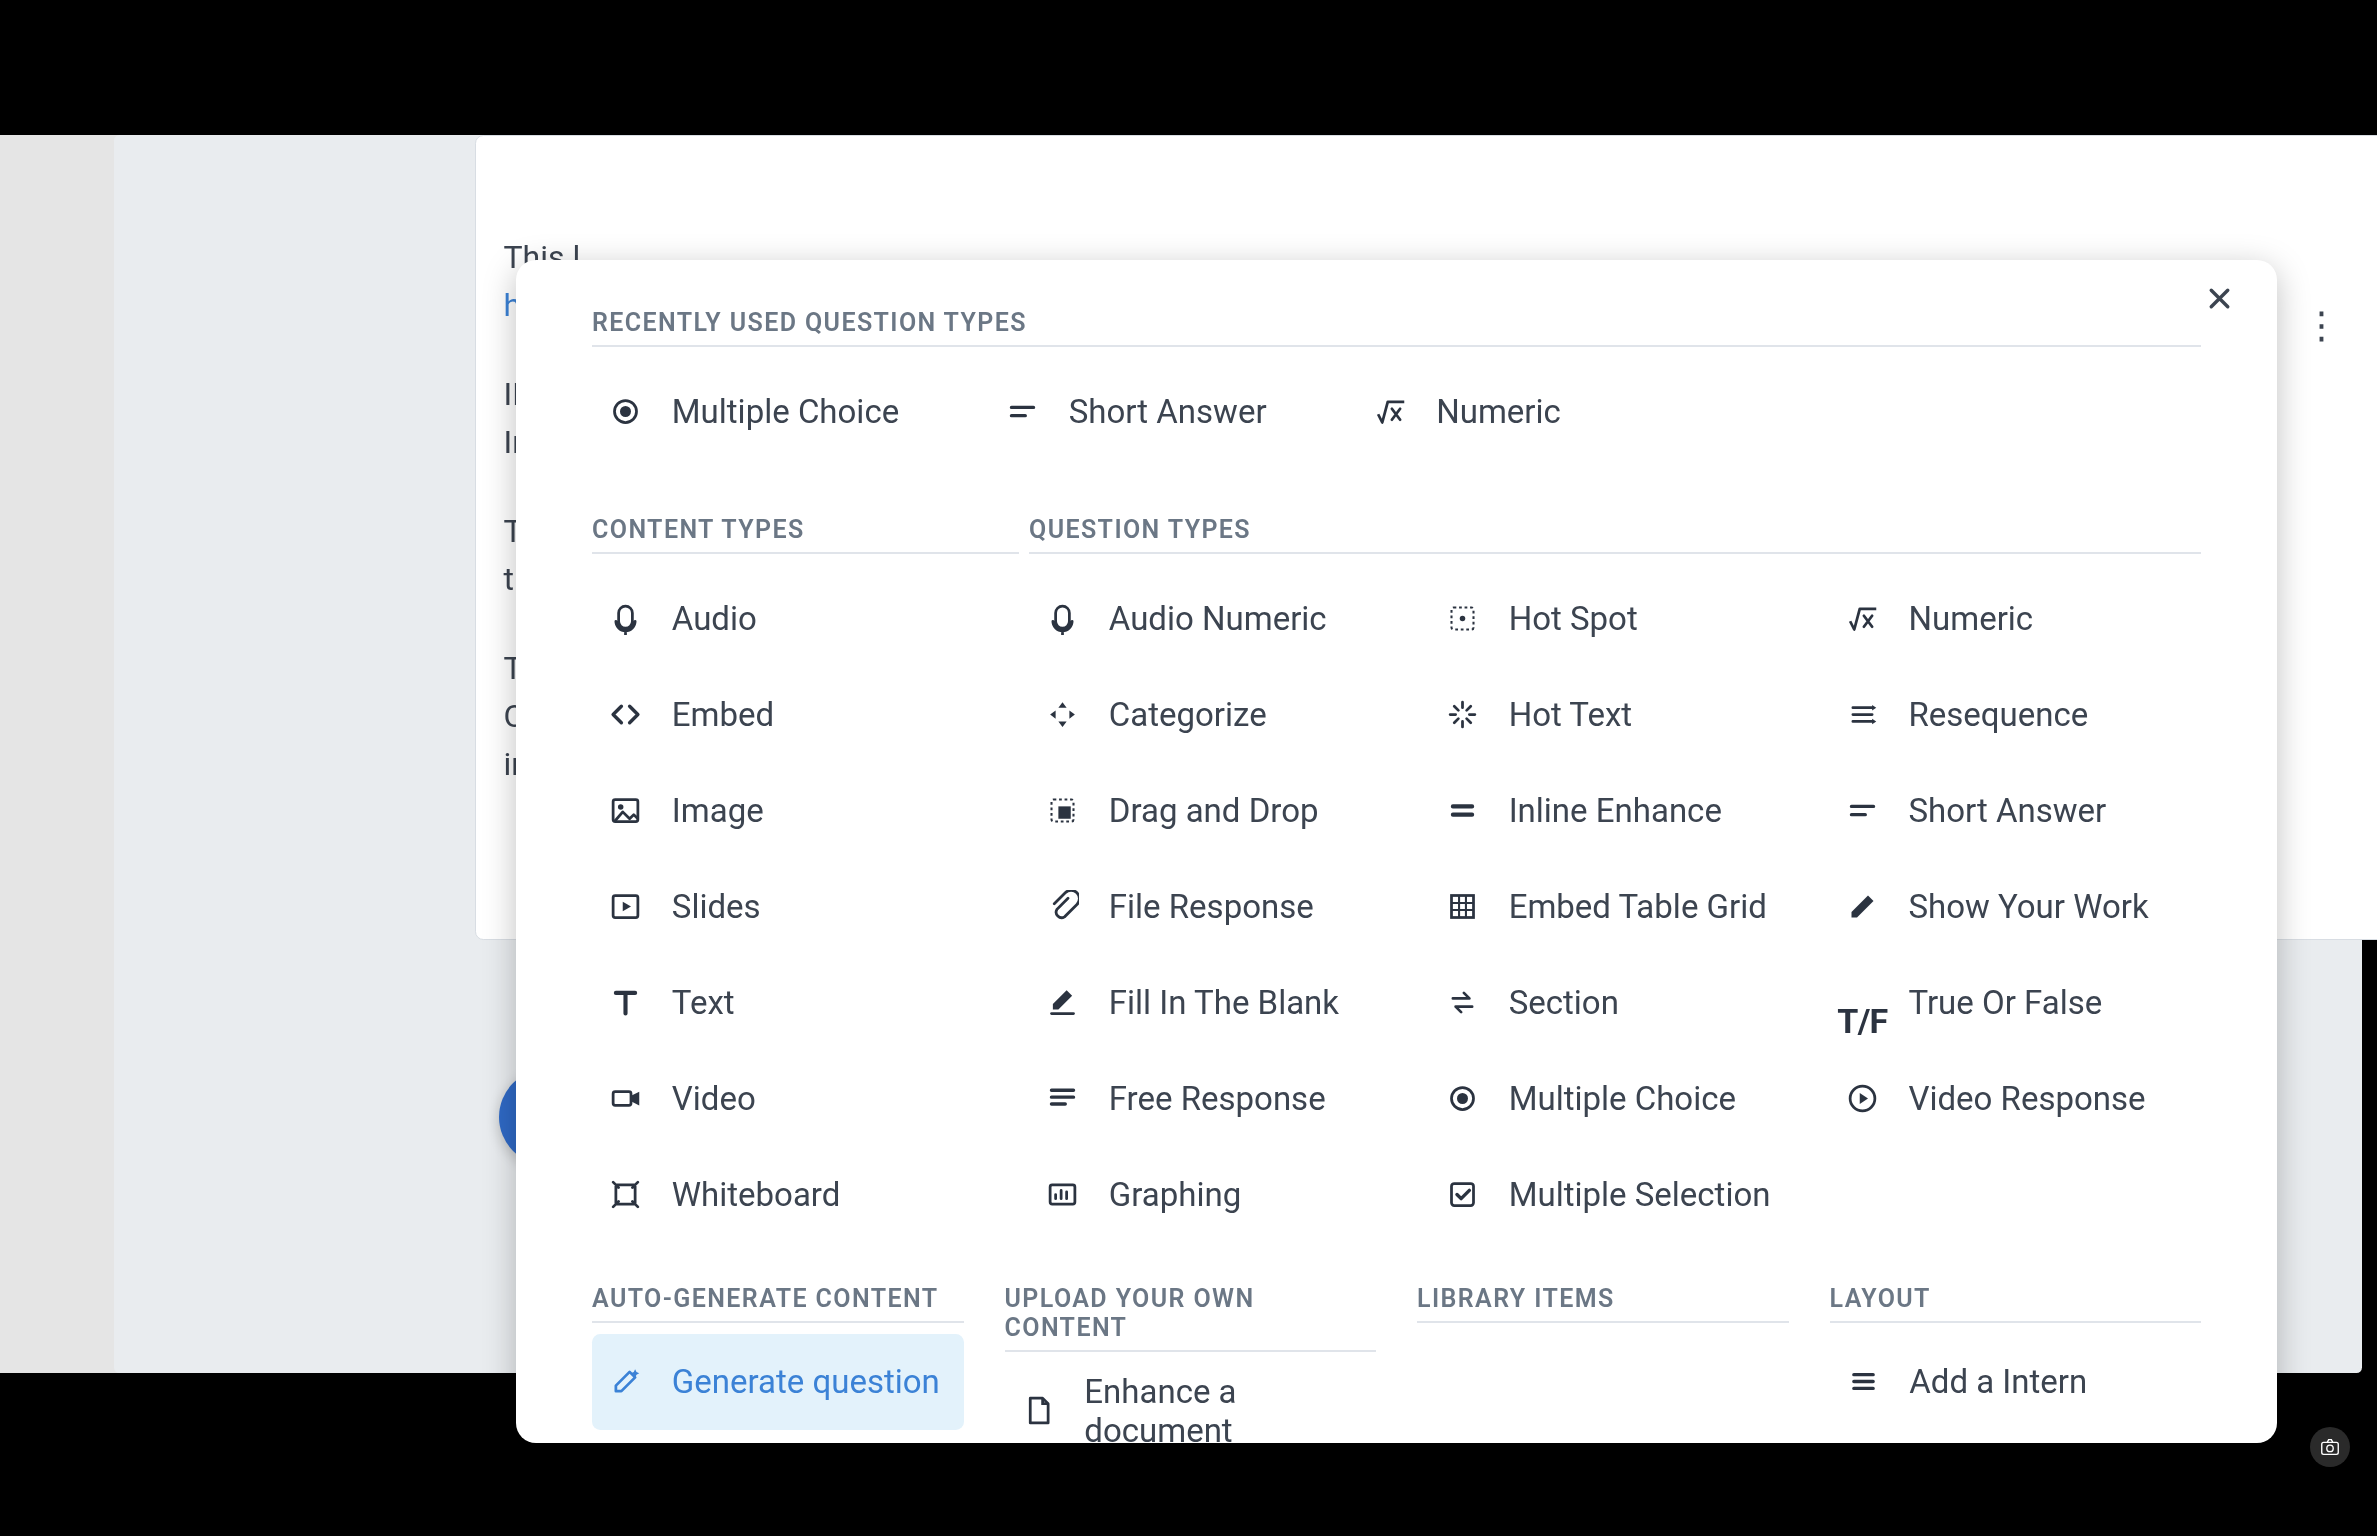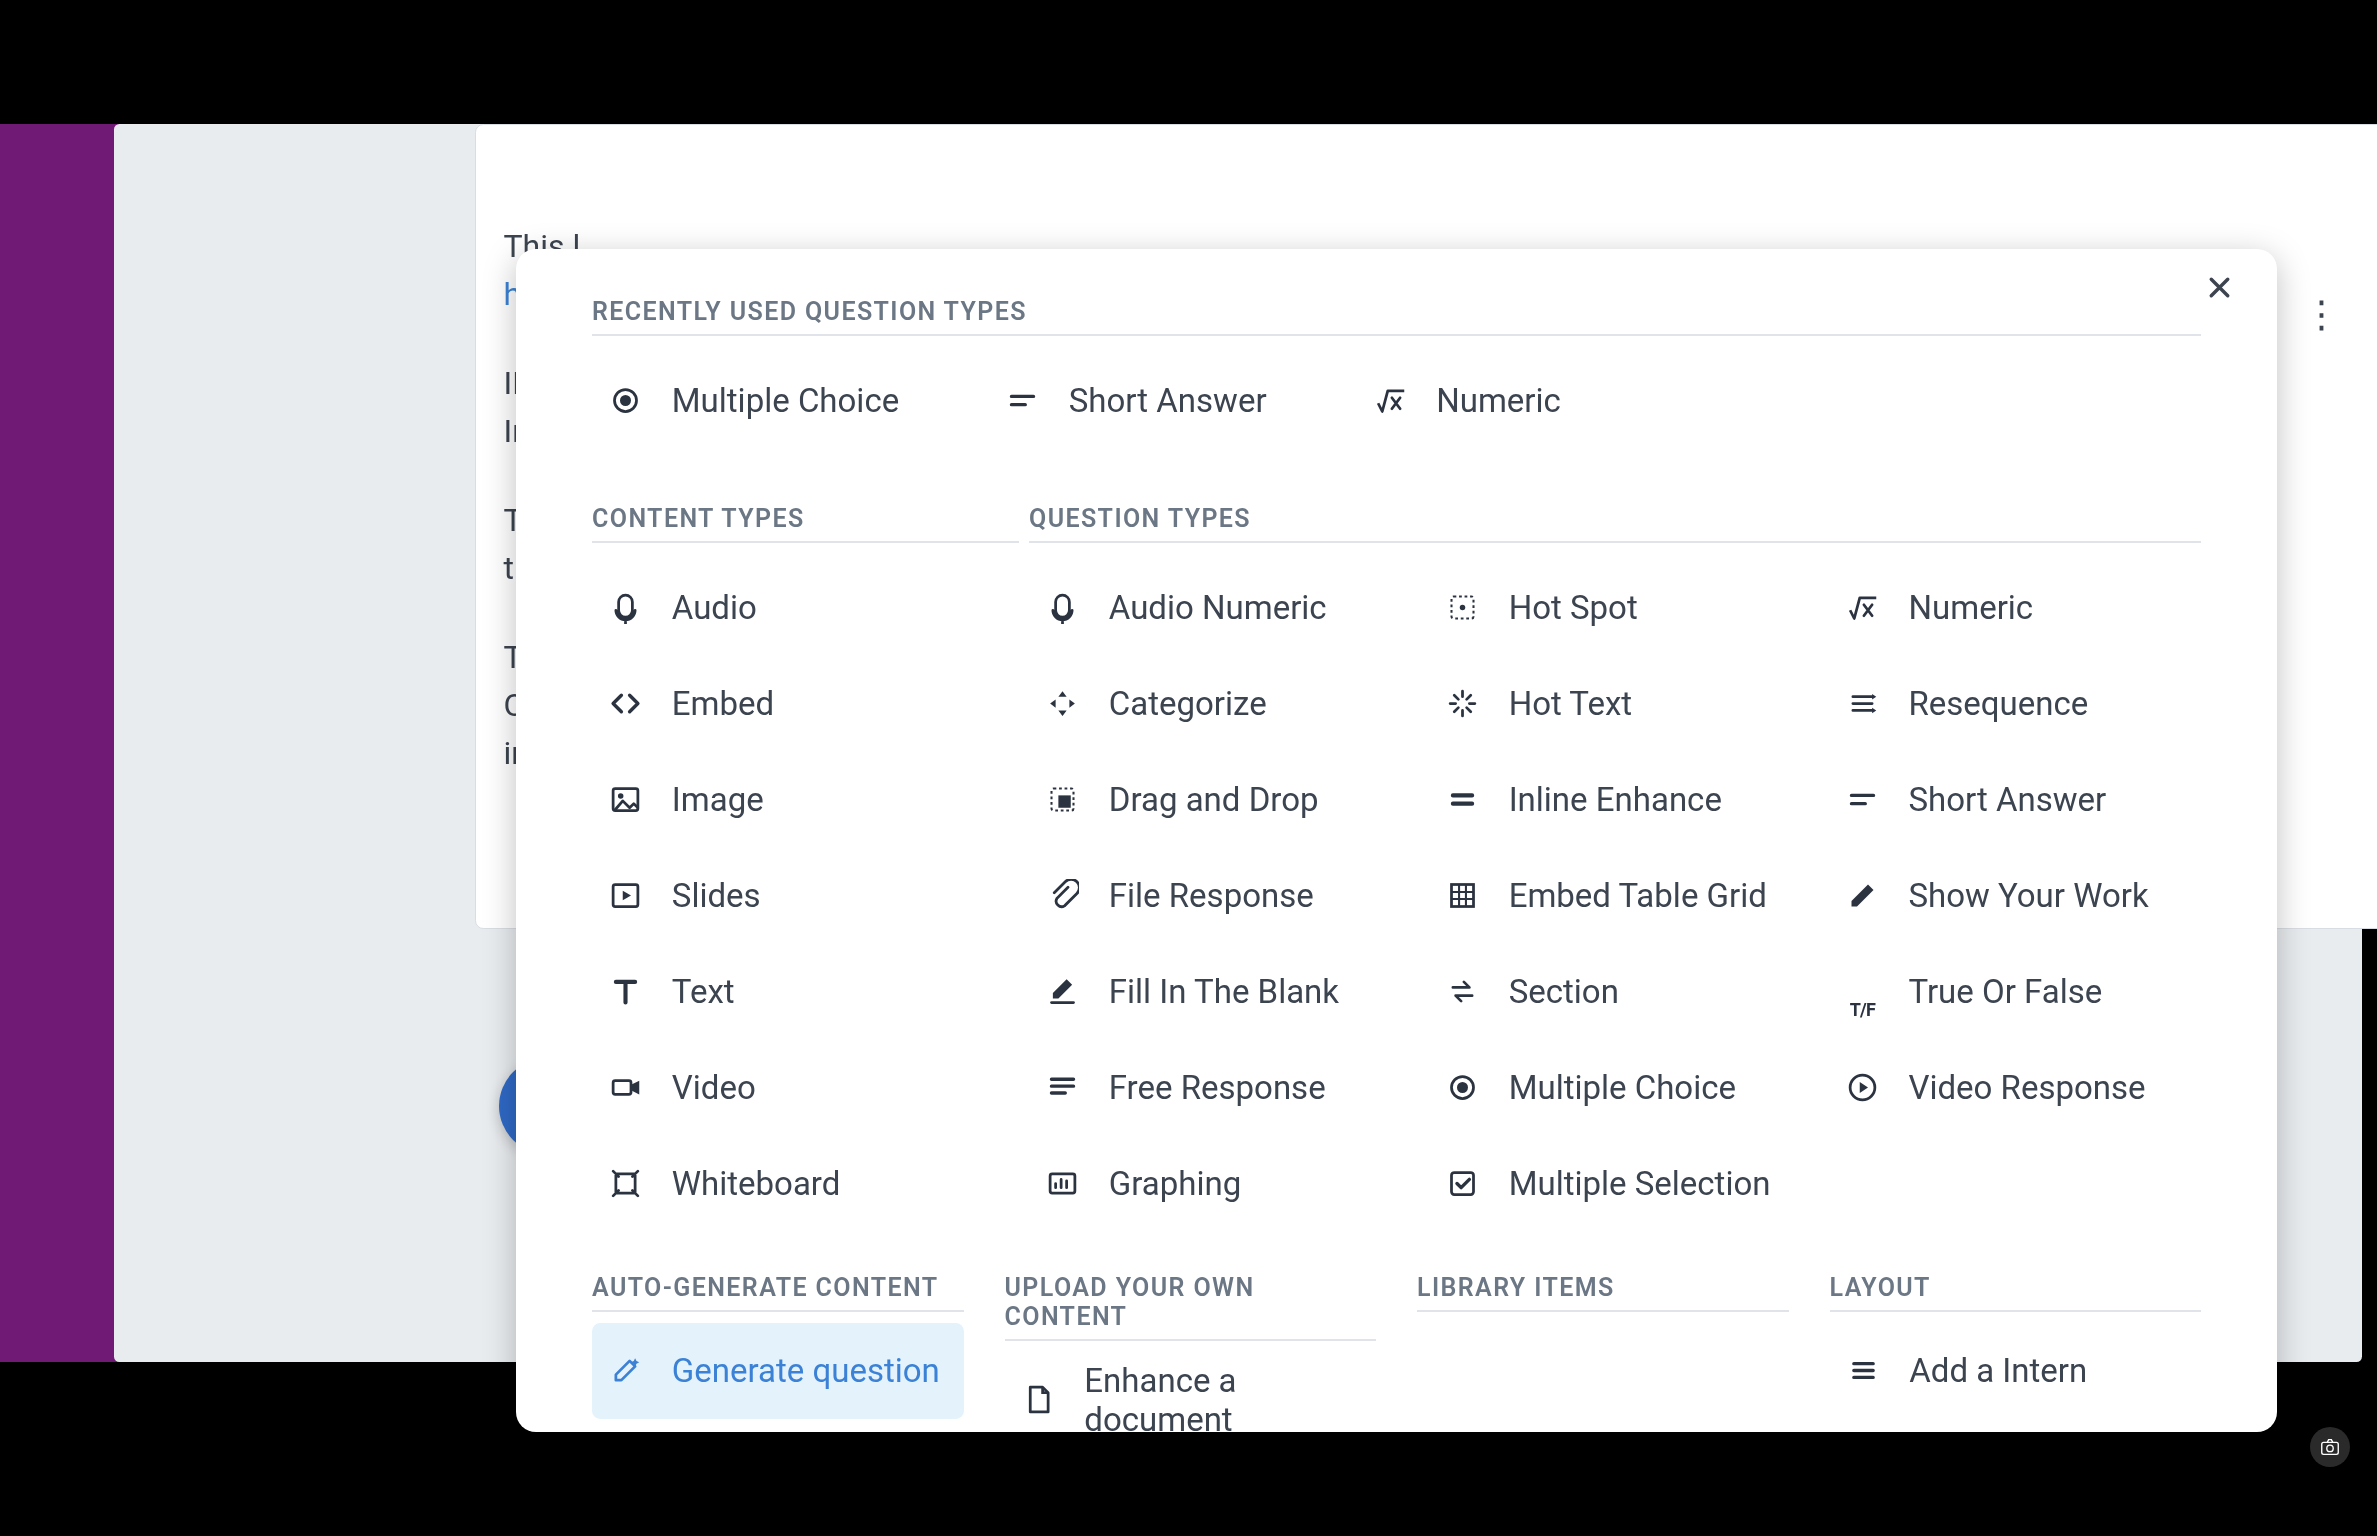--- a/index.html
+++ b/index.html
@@ -7,24 +7,24 @@
   body {
     font-family: -apple-system, BlinkMacSystemFont, "Segoe UI", Roboto, Helvetica, Arial, sans-serif;
     width: 2377px;
     height: 1537px;
     background: #000;
     overflow: hidden;
   }
   .letterbox {
     position: absolute;
     left: 0;
-    top: 124px;
+    top: 135px;
     width: 2022px;
     height: 1238px;
-    background: #701a75;
+    background: #e5e5e5;
   }
   .inner-gray {
     position: absolute;
     left: 114px;
     top: 0;
     width: 2248px;
     height: 1238px;
     background: #e9ecef;
     border-radius: 5.5px;
   }
@@ -140,21 +140,21 @@
     color: #3b82d6;
   }
   .icon {
     width: 40px; height: 40px;
     display: flex; align-items: center; justify-content: center;
     font-size: 33px;
     color: #2b3340;
     flex-shrink: 0;
   }
   .item.highlight .icon { color: #3b82d6; }
-  .tf-icon { font-weight: 700; font-size: 18px; letter-spacing: -0.7px; margin-top: 36px; }
+  .tf-icon { font-weight: 700; font-size: 34px; letter-spacing: -0.7px; margin-top: 36px; }
 
   .bottom-row {
     display: flex;
     gap: 41px;
   }
   .bottom-col { flex: 1; }
   .bottom-col .section-header { margin-bottom: 11px; }
 
   .screencap-btn {
     position: absolute;

